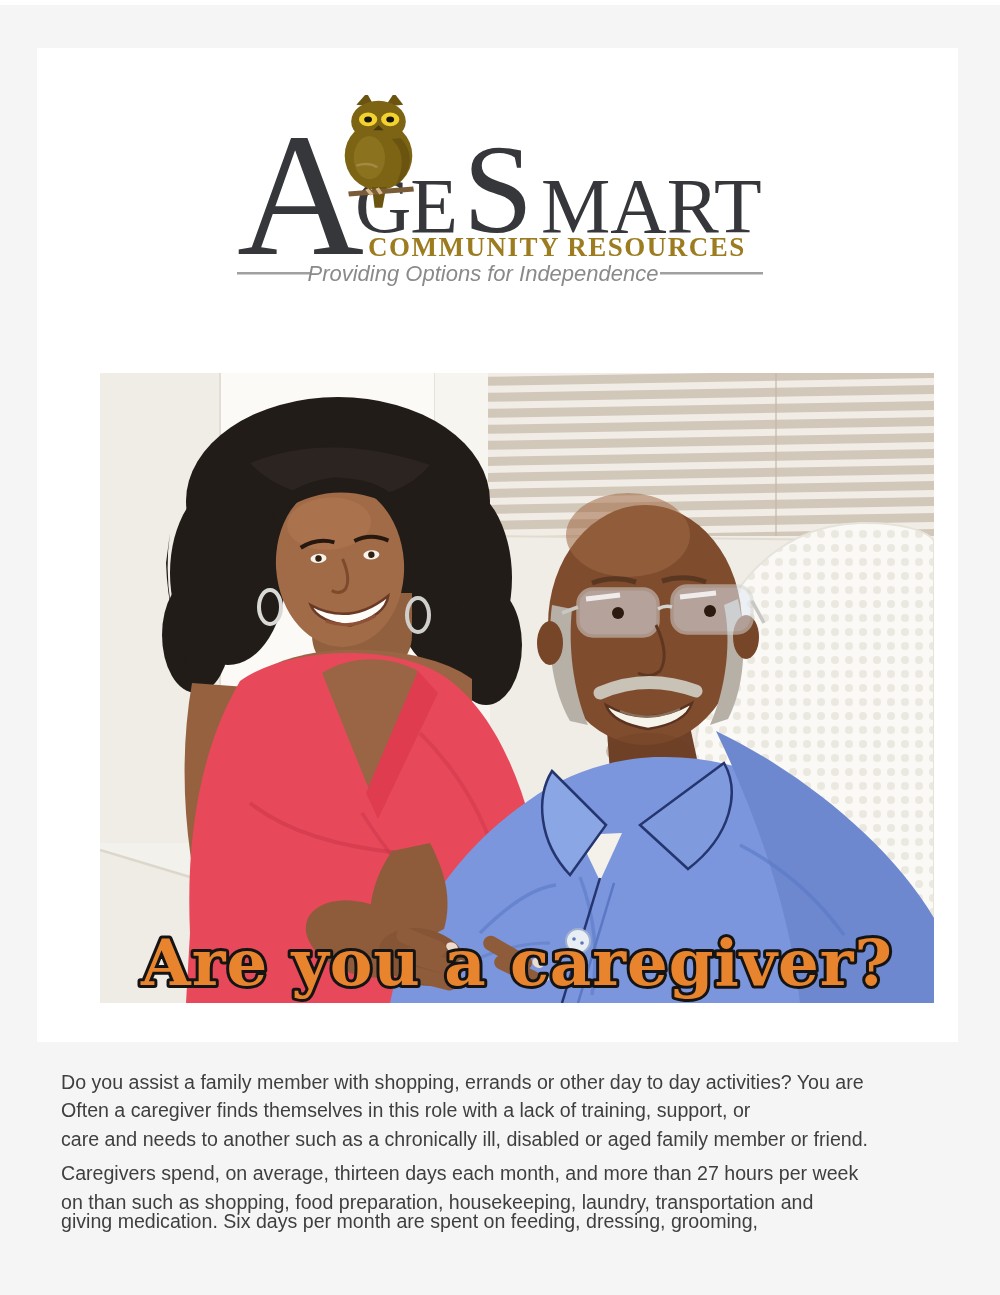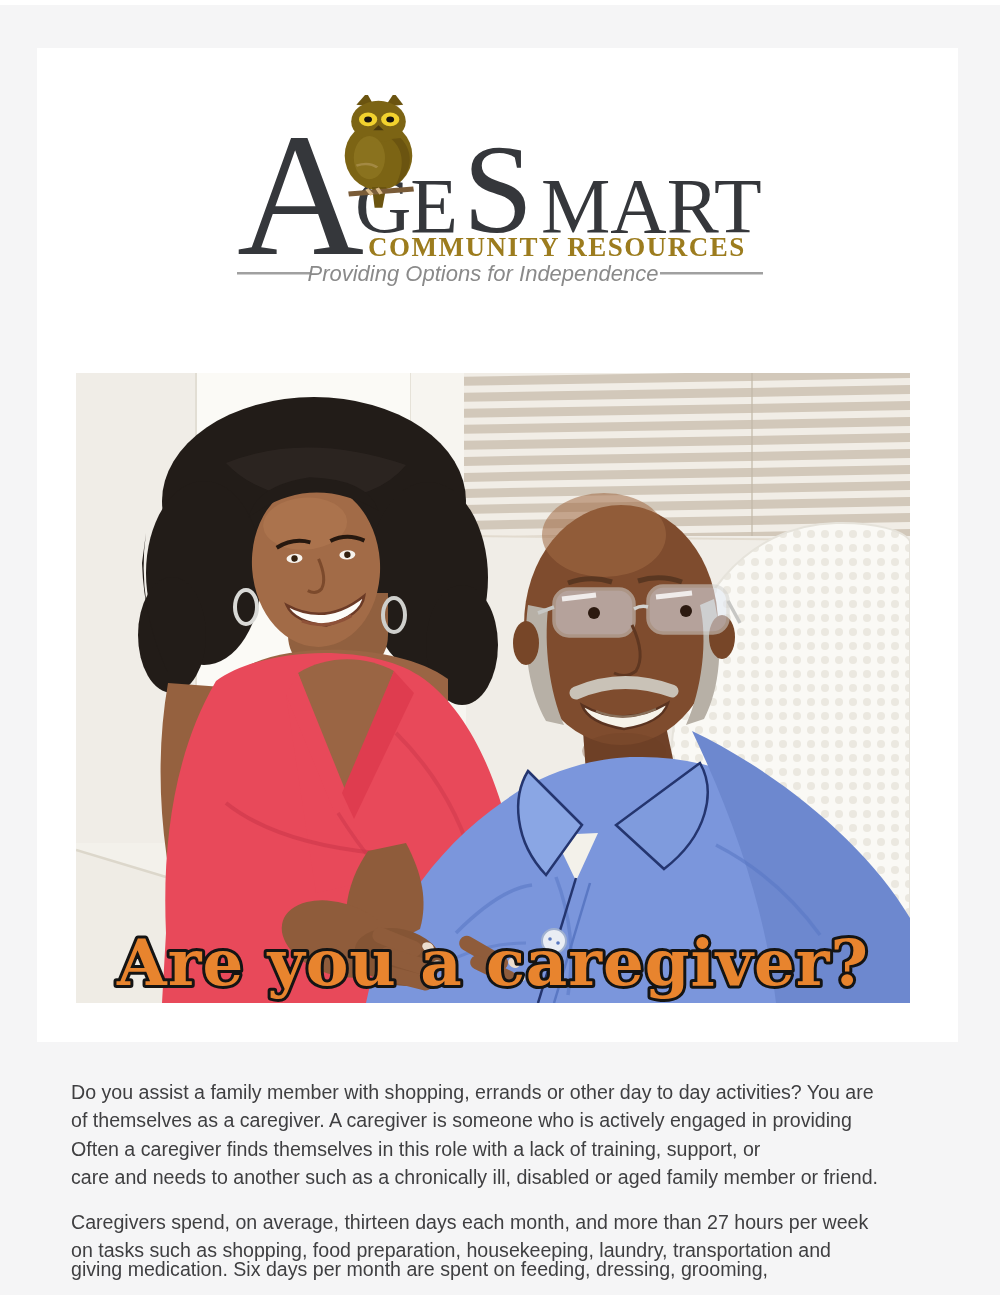--- a/index.html
+++ b/index.html
@@ -1,25 +1,25 @@
 <!DOCTYPE html>
 <html><head>
 <meta charset="utf-8">
 <style>
   html,body{margin:0;padding:0;background:#e9e9ea;}
   .page{position:relative;width:1000px;height:1295px;margin:0 auto;overflow:hidden;
         background:#f5f5f6;font-family:"Liberation Sans",sans-serif;}
   .top-strip{position:absolute;left:0;top:0;width:1000px;height:5px;background:#ffffff;}
   .card{position:absolute;left:37px;top:48px;width:921px;height:994px;background:#ffffff;}
   .logo{position:absolute;left:188px;top:47px;width:545px;height:195px;}
-  .hero{position:absolute;left:39px;top:325px;width:834px;height:630px;overflow:hidden;}
+  .hero{position:absolute;left:63px;top:325px;width:834px;height:630px;overflow:hidden;}
   .hero svg{display:block;}
   .article{position:absolute;left:55px;top:1062px;width:890px;color:#3f3f41;
            font-size:19.6px;line-height:28.4px;}
-  .article .para{margin:16px;}
+  .article .para{margin:6px;}
   .article .para + .para{margin-top:5px;}
   .article .line{white-space:nowrap;}
   .article .line.partial{margin-top:-9px;}
 </style>
 </head>
 <body>
 
 <div class="page">
   <div class="top-strip"></div>
 
@@ -234,23 +234,22 @@
 
           <text x="417" y="612" text-anchor="middle" font-family="DejaVu Serif, Liberation Serif, serif" font-weight="bold" font-size="64" letter-spacing="1" fill="#e8842e" stroke="#141414" stroke-width="6" paint-order="stroke" stroke-linejoin="round">Are you a caregiver?</text>
         </g>
       </svg>
     </div>
   </div>
 
   <div class="article">
     <div class="para">
       <div class="line">Do you assist a family member with shopping, errands or other day to day activities? You are</div>
-      <div class="line">of themselves as a caregiver. A caregiver is someone who is actively engaged in providing</div>
       <div class="line">Often a caregiver finds themselves in this role with a lack of training, support, or</div>
       <div class="line">care and needs to another such as a chronically ill, disabled or aged family member or friend.</div>
     </div>
     <div class="para">
       <div class="line">Caregivers spend, on average, thirteen days each month, and more than 27 hours per week</div>
-      <div class="line">on tasks such as shopping, food preparation, housekeeping, laundry, transportation and</div>
+      <div class="line">on than such as shopping, food preparation, housekeeping, laundry, transportation and</div>
       <div class="line partial">giving medication. Six days per month are spent on feeding, dressing, grooming,</div>
     </div>
   </div>
 </div>
 
 </body></html>

